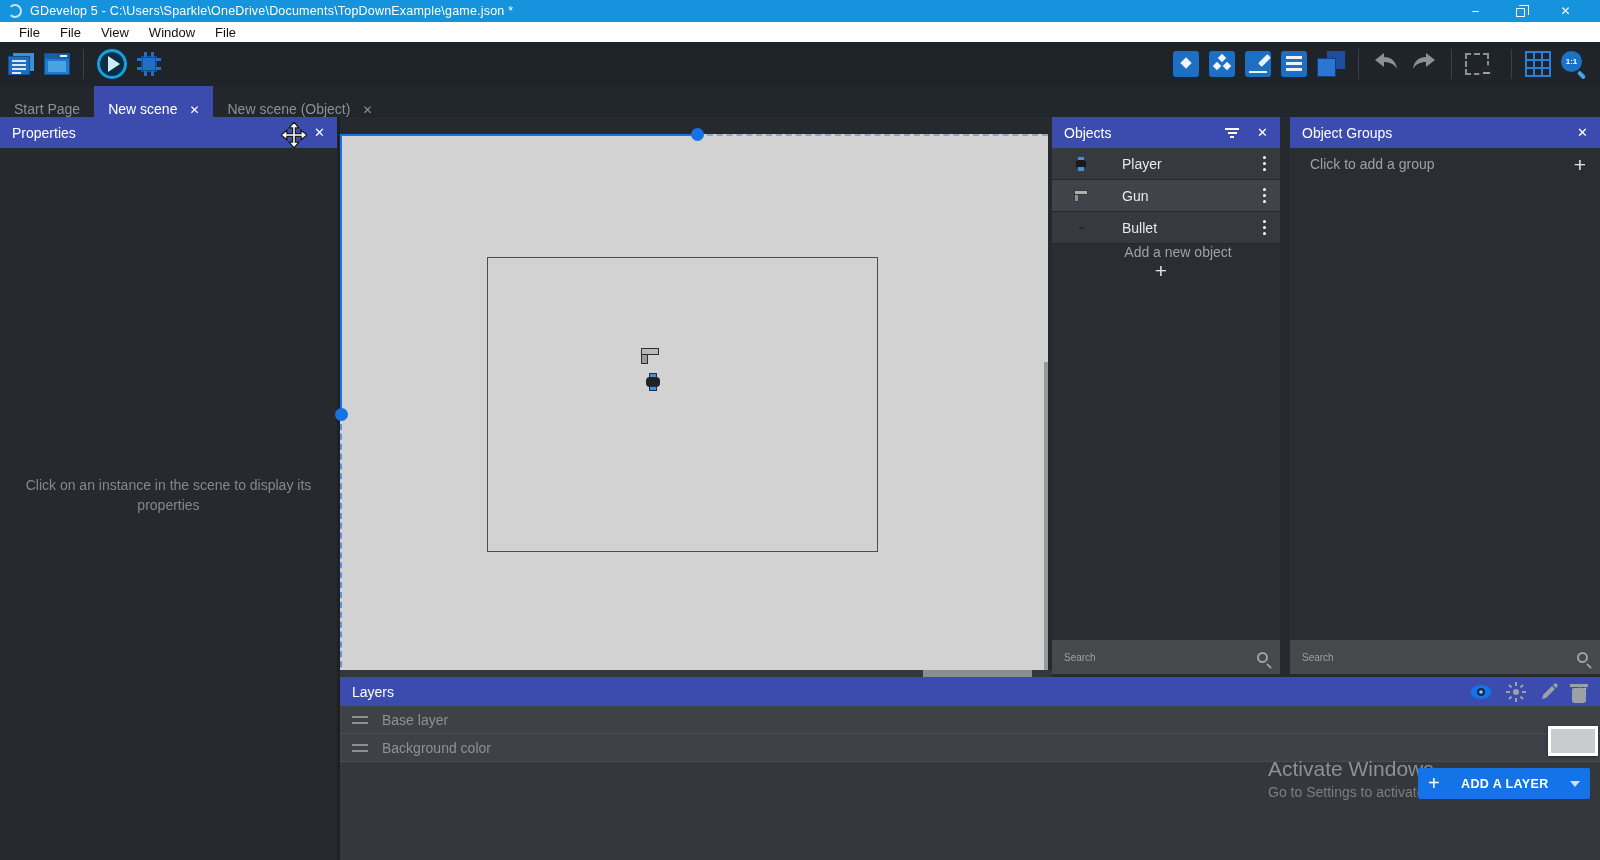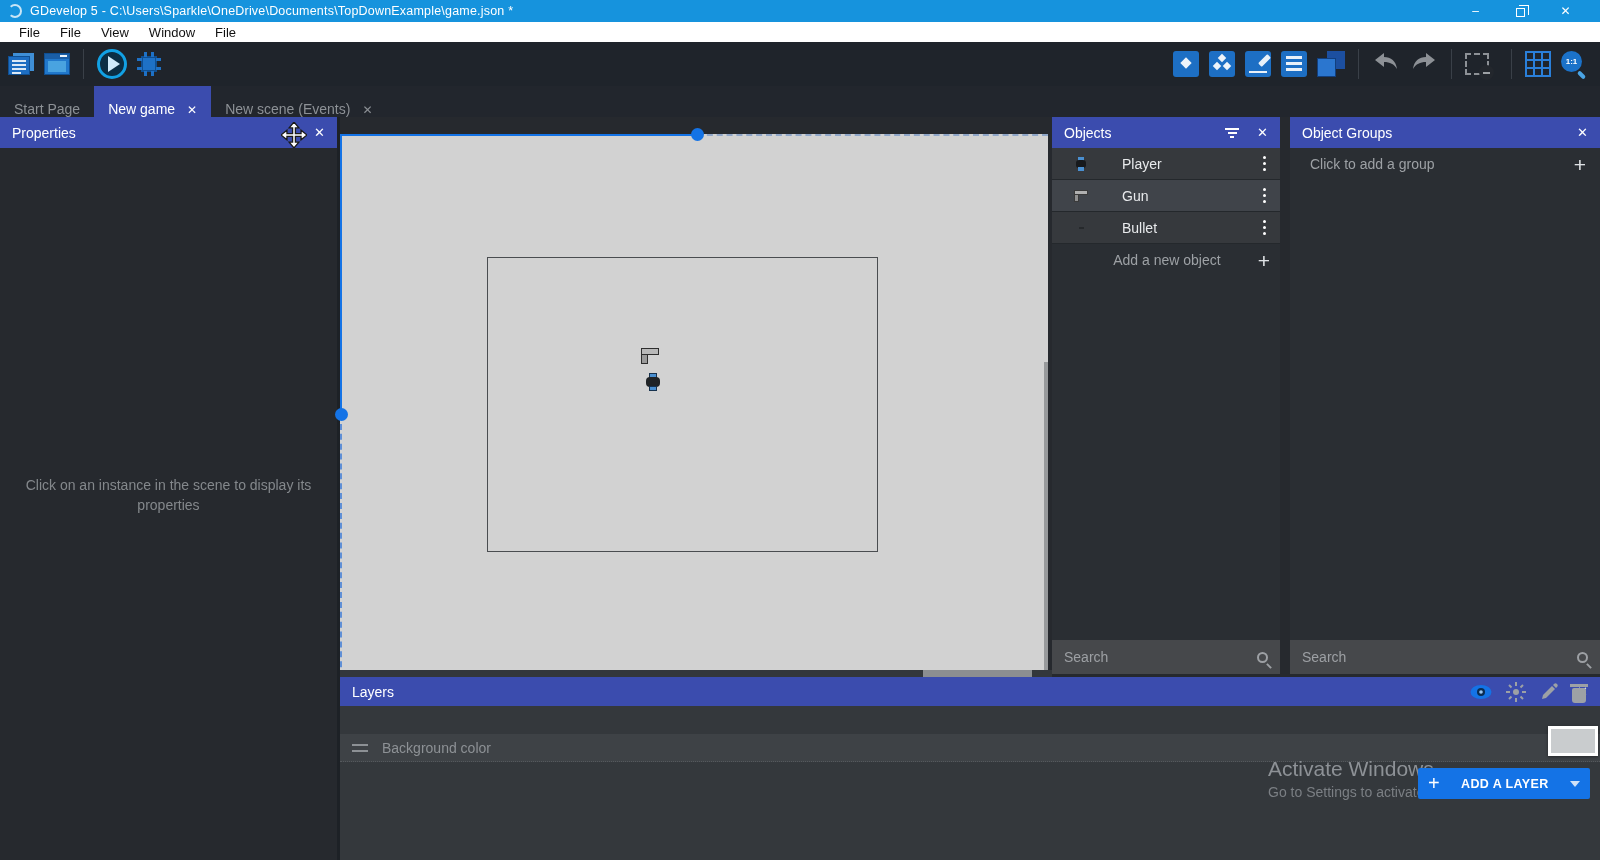--- a/index.html
+++ b/index.html
@@ -85,21 +85,21 @@
   
   .phead { position:absolute; left:0; top:0; right:0; height:31px; background:#3b4cae; color:#fff;
            display:flex; align-items:center; padding:0 12px; font-size:14px; }
   .phead .spacer { flex:1; }
   .x-glyph { color:#fff; font-size:13px; }
   .filter-icon { display:flex; flex-direction:column; gap:2px; align-items:center; margin-right:18px; }
   .filter-icon i { height:2px; background:#fff; display:block; }
   .search { position:absolute; left:0; right:0; bottom:0; height:34px; background:#46484b;
             display:flex; align-items:center; padding:0 12px; }
   .search input { flex:1; background:transparent; border:none; outline:none; color:#cfd2d5;
-                  font-size:14px; font-family:"Liberation Sans",sans-serif; }
+                  font-size:10px; font-family:"Liberation Sans",sans-serif; }
   .search input::placeholder { color:#9da0a4; }
   .mag { position:relative; width:11px; height:11px; border:2px solid #9da0a4; border-radius:50%; margin-left:8px; }
   .mag::after { content:""; position:absolute; left:9px; top:9px; width:2px; height:6px; background:#9da0a4;
                 transform:rotate(-45deg); }
 
   
   .props { position:absolute; left:0; top:117px; width:340px; height:743px; background:#26292e;
            border-right:3px solid #1d2126; }
   .props .empty { position:absolute; top:358px; left:10px; right:10px; text-align:center;
                   color:#84888c; font-size:14px; line-height:20px; }
@@ -132,21 +132,21 @@
 
   
   .objects { position:absolute; left:1052px; top:117px; width:228px; height:557px; background:#2a2e33; }
   .obj-row { position:absolute; left:0; right:0; height:32px; display:flex; align-items:center;
              color:#e8eaec; font-size:14px; border-bottom:1px solid #24282c; }
   .obj-row .oicon { width:22px; margin-left:18px; display:flex; justify-content:center; }
   .obj-row .oname { flex:1; margin-left:30px; }
   .vdots { display:flex; flex-direction:column; gap:3px; margin-right:14px; }
   .vdots i { width:3px; height:3px; border-radius:50%; background:#fff; }
   .add-row { position:absolute; left:0; right:0; top:213px; height:32px; display:flex; align-items:center;
-             color:#9da1a5; font-size:14px; }
+             color:#9da1a5; font-size:14px;flex-direction:column; }
   .add-row .lbl { flex:1; text-align:center; margin-left:24px; }
   .plus { color:#dfe2e5; font-size:21px; font-weight:400; margin-right:10px; line-height:1; }
   .mini-player { position:relative; width:10px; height:14px; }
   .mini-player .h { position:absolute; left:2px; top:0; width:6px; height:4px; background:#4a8fd0; }
   .mini-player .b { position:absolute; left:0; top:3px; width:10px; height:8px; background:#17191c; border-radius:3px; }
   .mini-player .f { position:absolute; left:2px; top:10px; width:6px; height:4px; background:#4a8fd0; }
   .mini-gun { position:relative; width:14px; height:12px; }
   .mini-gun .ba { position:absolute; left:0; top:0; width:14px; height:5px; background:#b0b0b0; border:1px solid #3a3a3a; }
   .mini-gun .gr { position:absolute; left:0; top:4px; width:5px; height:8px; background:#909090; border:1px solid #3a3a3a; }
   .mini-bullet { width:5px; height:2px; background:#26292c; }
@@ -306,25 +306,25 @@
           </div>
       </div>
     </div>
   </div>
 
   <div class="tabbar">
     <div class="tab">
       <span>Start Page</span>
     </div>
     <div class="tab active">
-      <span>New game</span>
+      <span>New scene</span>
       <span class="x">✕</span>
     </div>
     <div class="tab">
-      <span>New scene (Events)</span>
+      <span>New scene (Object)</span>
       <span class="x">✕</span>
     </div>
   </div>
 
   <div class="props">
     <div class="phead">
       <span>Properties</span>
       <span class="spacer"></span>
       <span class="x-glyph">✕</span>
     </div>
@@ -430,20 +430,24 @@
       <input type="text" placeholder="Search" style="">
       <span class="mag"></span>
     </div>
   </div>
 
   <div class="layers">
     <div class="phead">
       <span>Layers</span>
       <span class="spacer"></span>
       <span class="x-glyph">✕</span>
+    </div>
+    <div class="layer-row" style="top:29px">
+      <span class="drag-handle"></span>
+      <span>Base layer</span>
     </div>
     <div class="layer-row" style="top:57px">
       <span class="drag-handle"></span>
       <span>Background color</span>
     </div>
     <div class="lr-icons">
       <span>
         <svg width="22" height="16" viewBox="0 0 22 16">
           <ellipse cx="11" cy="8" rx="10.5" ry="7" fill="#1473e6"></ellipse>
           <circle cx="11" cy="8" r="4" fill="#0b2c50"></circle>

